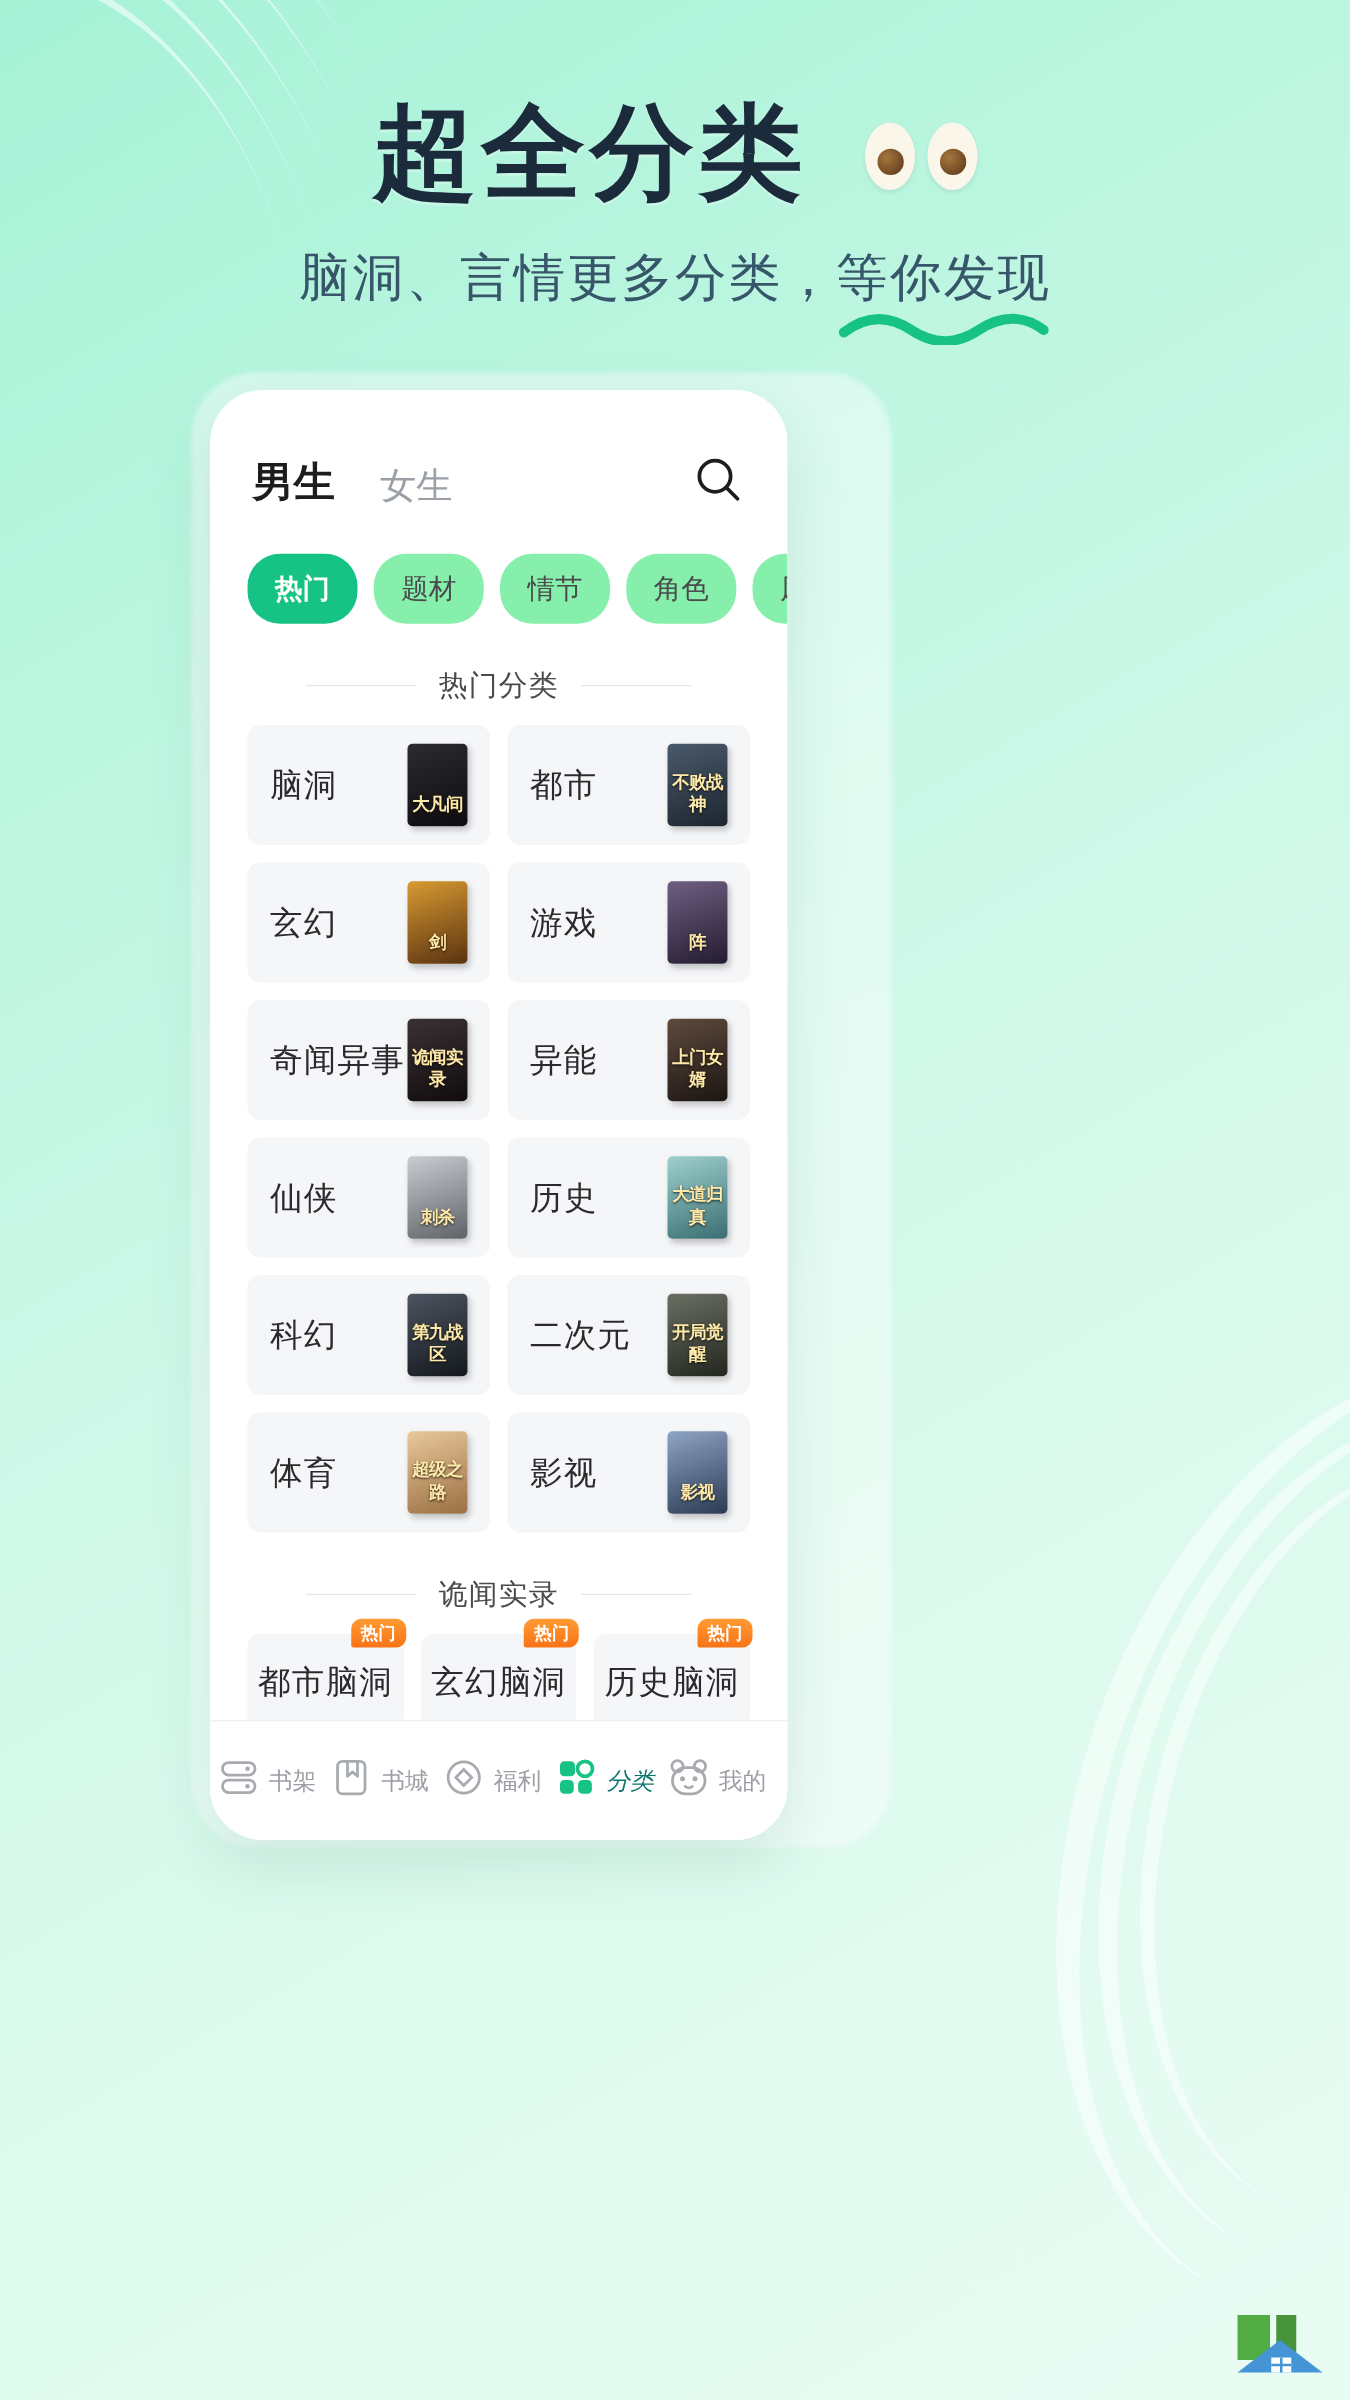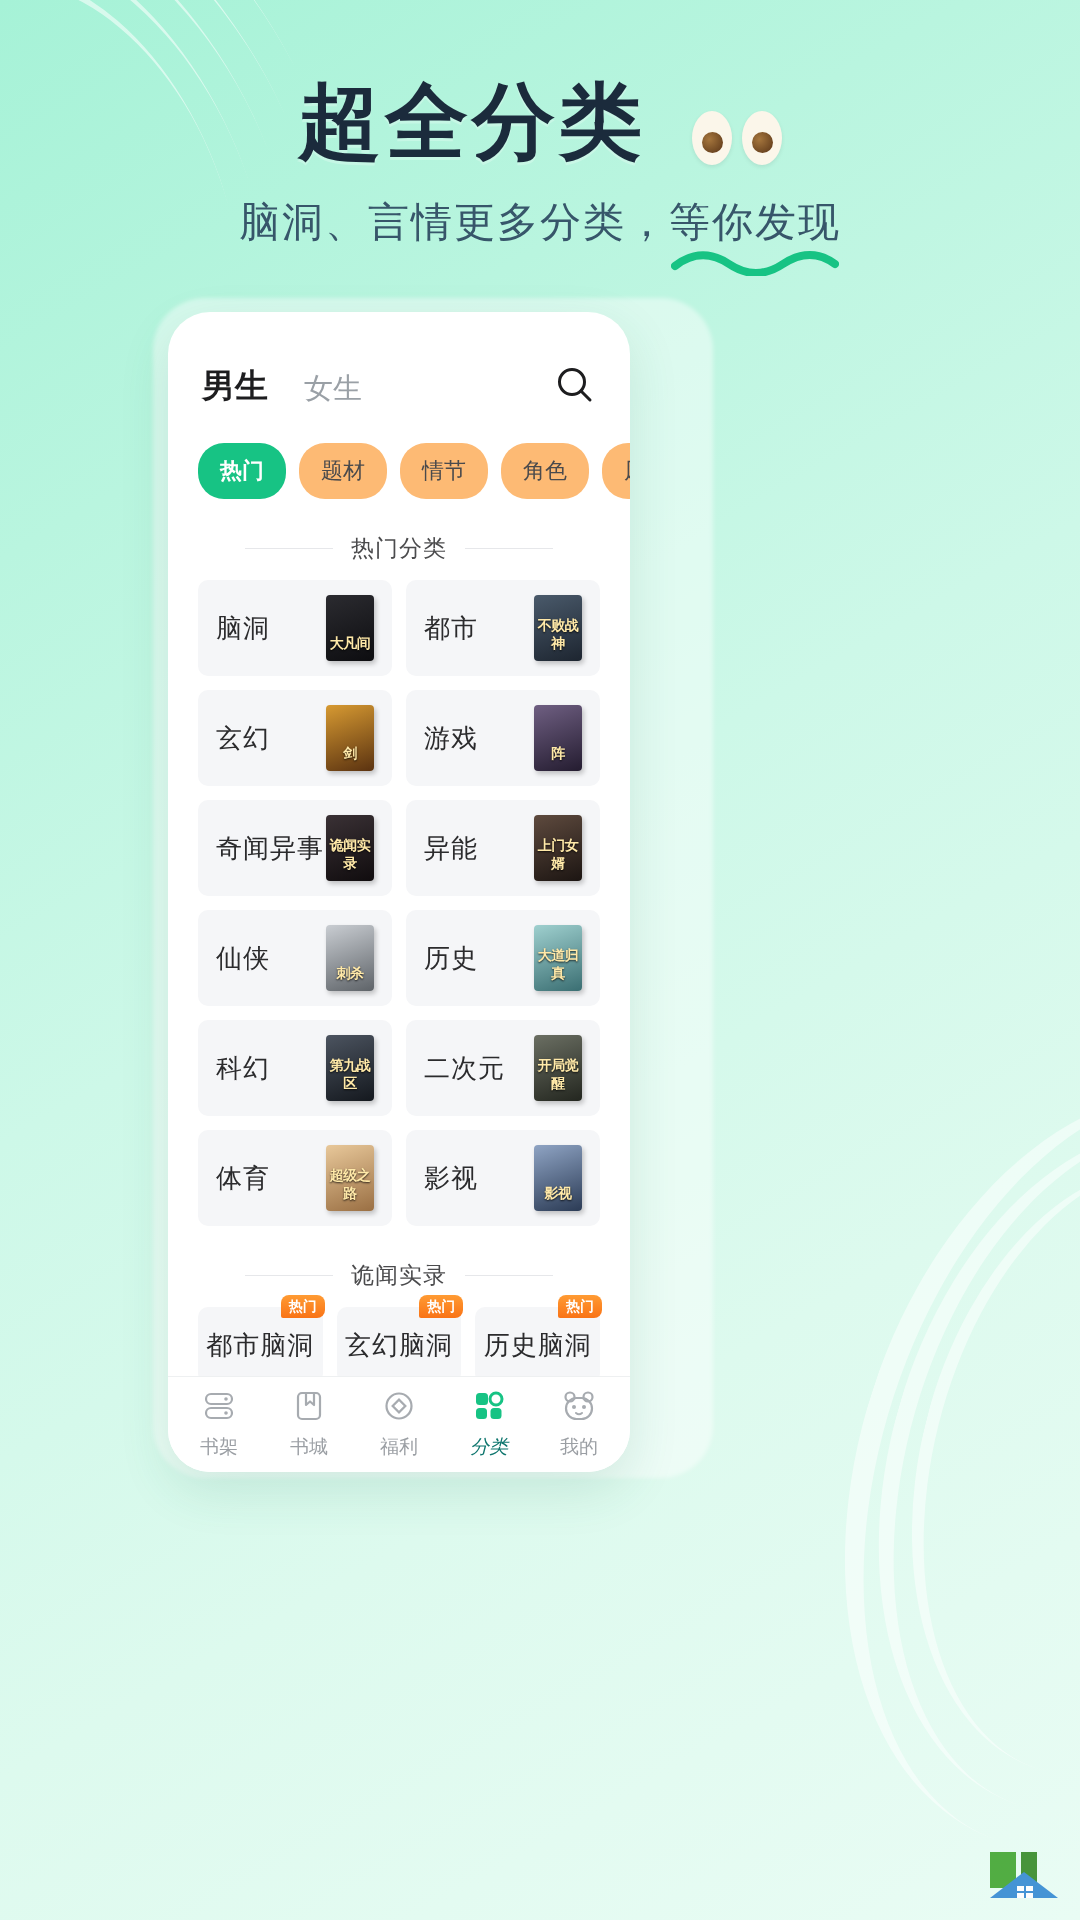--- a/index.html
+++ b/index.html
@@ -32,21 +32,21 @@
     border-radius: 50%;
     border: 0 solid rgba(255,255,255,0.5);
   }
   .swr1 { width: 520px; height: 780px; right: -300px; bottom: 60px; border-left-width: 22px; transform: rotate(18deg); }
   .swr2 { width: 460px; height: 700px; right: -270px; bottom: 100px; border-left-width: 17px; transform: rotate(16deg); }
   .swr3 { width: 400px; height: 620px; right: -240px; bottom: 140px; border-left-width: 13px; transform: rotate(14deg); }
 
   
   .header { position: absolute; left: 0; right: 0; top: 78px; text-align: center; }
   .title-row {
-    display: flex; align-items: flex-end; justify-content: center; gap: 46px;
+    display: flex; align-items: center; justify-content: center; gap: 46px;
   }
   .big-title {
     font-size: 83px; font-weight: 900; color: #1b2b3c;
     letter-spacing: 4px; line-height: 1.05;
     text-shadow: 0 3px 0 rgba(255,255,255,0.25);
   }
   .eyes { display: flex; gap: 10px; margin-top: 6px; }
   .eye {
     width: 40px; height: 54px; background: #fbf6ea; border-radius: 50%;
     position: relative; box-shadow: 0 2px 4px rgba(0,0,0,0.08);
@@ -87,21 +87,21 @@
   .tab.active { font-size: 33px; color: #1d1d1f; font-weight: 700; }
   .tab.active .tab-underline {
     position: absolute; left: 0; right: 0; bottom: 2px; height: 9px;
     background: #17c384; border-radius: 5px; z-index: -1; opacity: .95;
   }
   .search-btn { margin-left: auto; padding-bottom: 4px; }
 
   
   .chips { display: flex; gap: 13px; padding: 28px 30px 0 30px; }
   .chip {
-    background: #fdba74; color: #4a4a4c; font-size: 22px;
+    background: #86efac; color: #4a4a4c; font-size: 22px;
     padding: 13px 22px; border-radius: 26px; white-space: nowrap;
   }
   .chip.active { background: #17c384; color: #ffffff; font-weight: 700; }
 
   
   .section { display: flex; align-items: center; justify-content: center; gap: 18px; margin: 34px 0 16px 0; }
   .section .line { width: 88px; height: 1px; background: #e6e7ea; }
   .section .stxt { font-size: 23px; color: #4b4b4d; letter-spacing: 1px; }
 
   
@@ -143,21 +143,21 @@
     padding: 3px 8px; border-radius: 8px 8px 8px 2px;
     line-height: 1.2;
   }
 
   
   .bottom-nav {
     height: 96px; border-top: 1px solid #eef0f1; background: #fff;
     display: flex; align-items: center; justify-content: space-around;
     padding: 0 6px;
   }
-  .nav-item { display: flex; flex-direction: column; align-items: center; gap: 7px; width: 20%; }
+  .nav-item { display: flex; flex-direction: row; align-items: center; gap: 7px; width: 20%; }
   .nav-label { font-size: 19px; color: #9b9fa4; }
   .nav-item.active .nav-label { color: #0f766e; font-style: italic; }
 
   
   .watermark { position: absolute; right: 18px; bottom: 14px; display: flex; align-items: flex-end; gap: 8px; opacity: .95; }
   .wm-logo { width: 74px; height: 60px; position: relative; }
   .wm-text { display: flex; flex-direction: column; line-height: 1; }
   .wm-8090 { font-size: 27px; font-weight: 900; color: #3aa63a; letter-spacing: 1px; font-family: "DejaVu Sans Mono", monospace; }
   .wm-cn { font-size: 26px; font-weight: 900; color: #2f7fd1; letter-spacing: 2px; margin-top: 3px; }
   .wm-url { font-size: 11px; color: #6b9ad6; letter-spacing: .5px; margin-top: 4px; }

